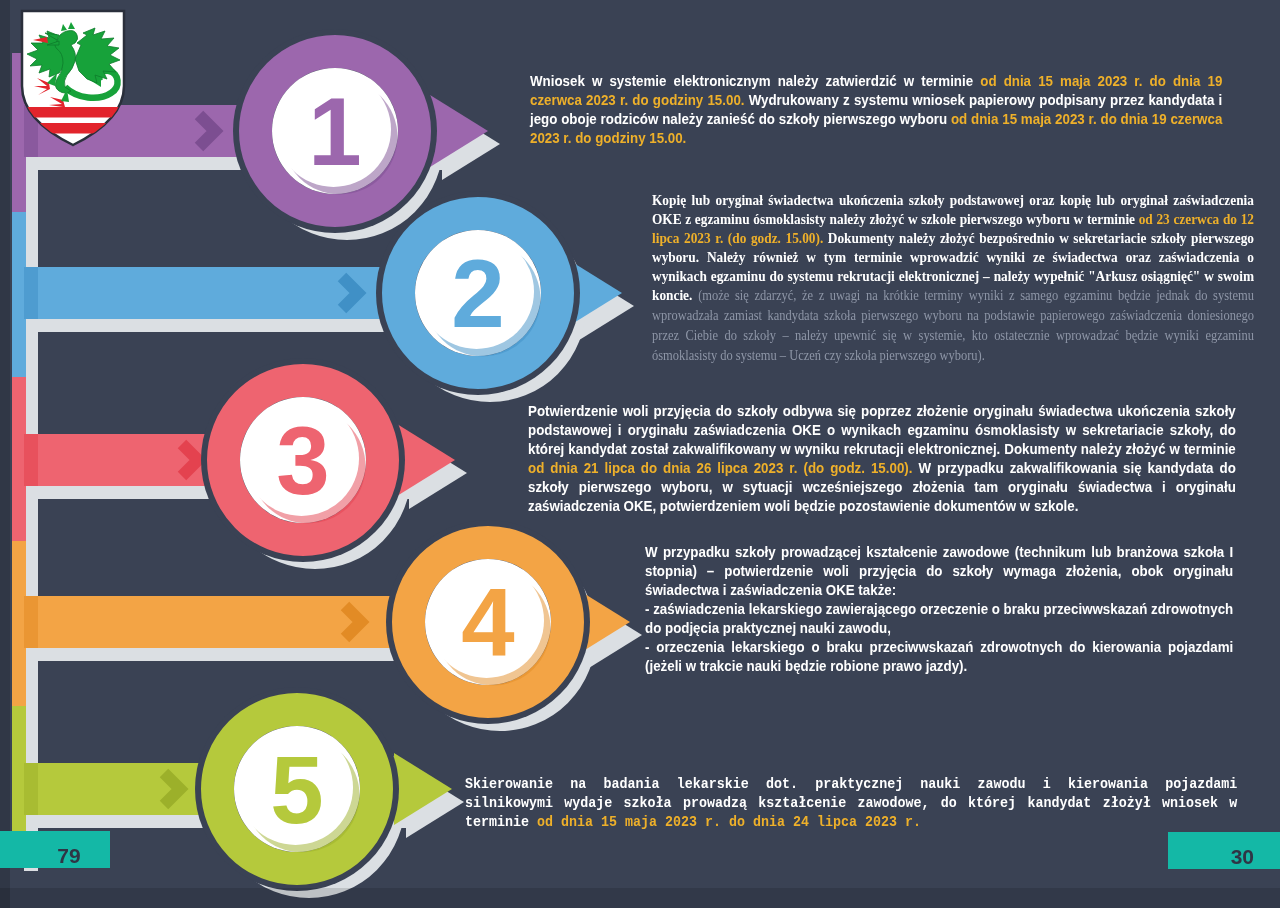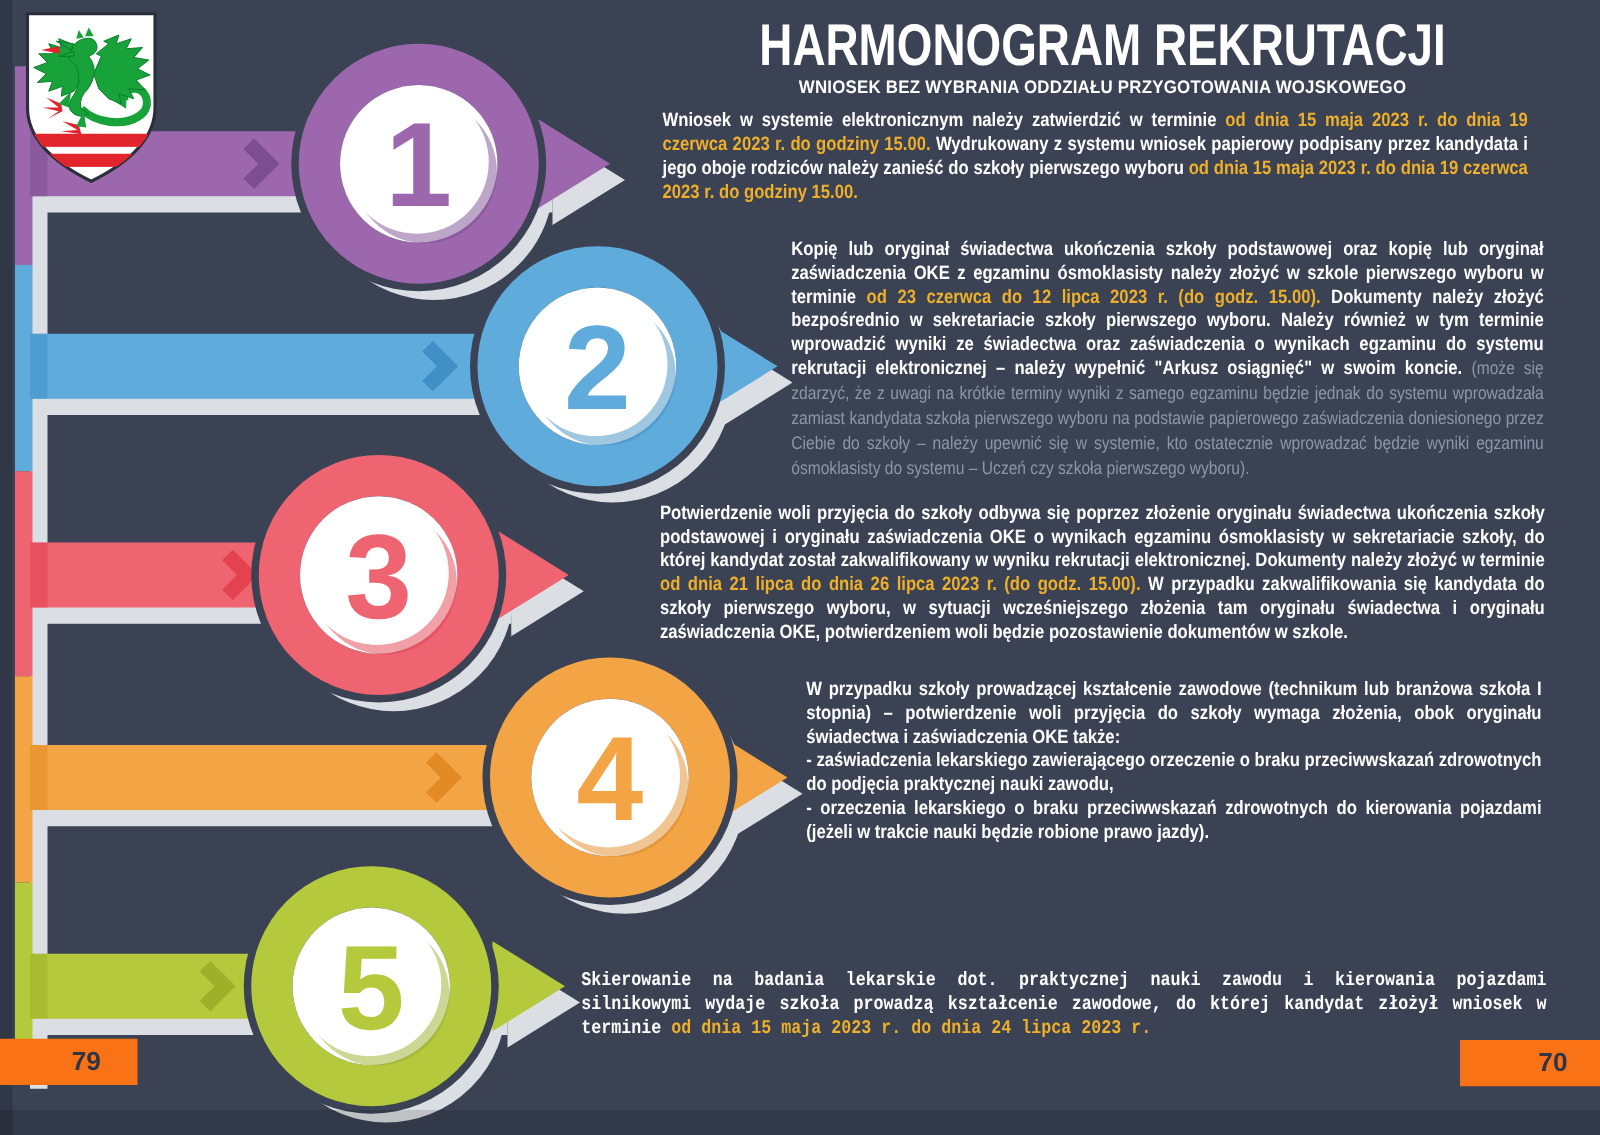--- a/index.html
+++ b/index.html
@@ -13,22 +13,22 @@
   .title{display:inline-block;font-size:47px;font-weight:bold;line-height:1.0;white-space:nowrap;
          transform:scaleX(.78);transform-origin:center top;}
   .subtitle{display:block;font-size:14.5px;font-weight:bold;letter-spacing:.2px;white-space:nowrap;
          transform:scaleX(.93);transform-origin:center top;margin-top:3px;}
   .tb{position:absolute;color:#ffffff;}
   .tbi{transform:scaleX(.86);transform-origin:left top;text-align:justify;
        font-weight:bold;font-size:15.5px;line-height:19px;}
   .seg-w{color:#ffffff;}
   .seg-y{color:#eeb02a;}
   .seg-g{color:#8e96a7;font-weight:500;font-size:14.5px;}
-  .badge{position:absolute;background:#f97316;color:#2f3545;font-weight:bold;font-size:21px;
-         display:flex;align-items:center;height:37px;box-sizing:border-box;padding-left:28px;}
+  .badge{position:absolute;background:#14b8a6;color:#2f3545;font-weight:bold;font-size:21px;
+         display:flex;align-items:flex-end;height:37px;box-sizing:border-box;padding-left:28px;}
   .badge-left{left:0;top:831px;width:110px;justify-content:center;}
   .badge-right{left:1168px;top:832px;width:112px;justify-content:flex-end;padding-right:26px;}
 </style>
 </head>
 <body>
 
 <div id="canvas">
 
   <svg id="gfx" width="1280" height="908">
       <rect x="24" y="66" width="14" height="805" fill="#dbdfe3"></rect>
@@ -149,41 +149,37 @@
       <path d="M40,34 Q42,26 50,24 Q58,22 60,28 Q62,32 58,36 L54,38 Q60,46 58,54 Q56,62 50,68 Q46,74 48,80 L54,84 Q48,88 42,84 Q36,80 40,72 Q46,64 46,56 Q46,46 40,42 Q36,38 40,34 Z" fill="#17a23a" stroke="#0e7c2b" stroke-width="0.8"></path>
       <path d="M44,24 L46,17 L50,23 Z" fill="#17a23a"></path>
       <path d="M51,22 L54,15 L58,22 Z" fill="#17a23a"></path>
       <path d="M42,28 L28,26 L40,33 Z" fill="#17a23a" stroke="#0e7c2b" stroke-width="0.8"></path>
       <path d="M42,34 L30,38 L42,38 Z" fill="#17a23a" stroke="#0e7c2b" stroke-width="0.8"></path>
       <path d="M40,66 L30,76 L38,79 Z" fill="#17a23a"></path>
       <path d="M50,82 L44,94 L52,95 Z" fill="#17a23a"></path>
     </g>
   </svg>
 
-  <div class="titlebox">
-    <span class="title">HARMONOGRAM REKRUTACJI</span>
-    <span class="subtitle">WNIOSEK BEZ WYBRANIA ODDZIAŁU PRZYGOTOWANIA WOJSKOWEGO</span>
-  </div>
 
-  <div class="tb" id="tb0" style="left: 530px; top: 87px; width: 692px;">
+  <div class="tb" id="tb0" style="left: 530px; top: 71px; width: 692px;">
       <div class="tbi" style="width: 805px;"><span class="seg-w">Wniosek w systemie elektronicznym należy zatwierdzić w terminie </span><span class="seg-y">od dnia 15 maja 2023 r. do dnia 19 czerwca 2023 r. do godziny 15.00.</span><span class="seg-w"> Wydrukowany z systemu wniosek papierowy podpisany przez kandydata i jego oboje rodziców należy zanieść do szkoły pierwszego wyboru </span><span class="seg-y">od dnia 15 maja 2023 r. do dnia 19 czerwca 2023 r. do godziny 15.00.</span></div>
     </div>
-  <div class="tb" id="tb1" style="left: 633px; top: 190px; width: 602px;">
+  <div class="tb" id="tb1" style="left: 652px; top: 190px; width: 602px; font-family: Liberation Serif, serif;">
       <div class="tbi" style="width: 700px;"><span class="seg-w">Kopię lub oryginał świadectwa ukończenia szkoły podstawowej oraz kopię lub oryginał zaświadczenia OKE z egzaminu ósmoklasisty należy złożyć w szkole pierwszego wyboru w terminie </span><span class="seg-y">od 23 czerwca do 12 lipca 2023 r. (do godz. 15.00).</span><span class="seg-w"> Dokumenty należy złożyć bezpośrednio w sekretariacie szkoły pierwszego wyboru. Należy również w tym terminie wprowadzić wyniki ze świadectwa oraz zaświadczenia o wynikach egzaminu do systemu rekrutacji elektronicznej – należy wypełnić "Arkusz osiągnięć" w swoim koncie. </span><span class="seg-g">(może się zdarzyć, że z uwagi na krótkie terminy wyniki z samego egzaminu będzie jednak do systemu wprowadzała zamiast kandydata szkoła pierwszego wyboru na podstawie papierowego zaświadczenia doniesionego przez Ciebie do szkoły – należy upewnić się w systemie, kto ostatecznie wprowadzać będzie wyniki egzaminu ósmoklasisty do systemu – Uczeń czy szkoła pierwszego wyboru).</span></div>
     </div>
   <div class="tb" id="tb2" style="left: 528px; top: 401px; width: 708px;">
       <div class="tbi" style="width: 823px;"><span class="seg-w">Potwierdzenie woli przyjęcia do szkoły odbywa się poprzez złożenie oryginału świadectwa ukończenia szkoły podstawowej i oryginału zaświadczenia OKE o wynikach egzaminu ósmoklasisty w sekretariacie szkoły, do której kandydat został zakwalifikowany w wyniku rekrutacji elektronicznej. Dokumenty należy złożyć w terminie </span><span class="seg-y">od dnia 21 lipca do dnia 26 lipca 2023 r. (do godz. 15.00).</span><span class="seg-w"> W przypadku zakwalifikowania się kandydata do szkoły pierwszego wyboru, w sytuacji wcześniejszego złożenia tam oryginału świadectwa i oryginału zaświadczenia OKE,  potwierdzeniem woli będzie pozostawienie dokumentów w szkole.</span></div>
     </div>
   <div class="tb" id="tb3" style="left: 645px; top: 542px; width: 588px;">
       <div class="tbi" style="width: 684px;"><span class="seg-w">W przypadku szkoły prowadzącej kształcenie zawodowe (technikum lub branżowa szkoła I stopnia) – potwierdzenie woli przyjęcia do szkoły wymaga złożenia, obok oryginału świadectwa i zaświadczenia OKE także:</span><br><span class="seg-w">- zaświadczenia lekarskiego zawierającego orzeczenie o braku przeciwwskazań zdrowotnych do podjęcia praktycznej nauki zawodu,</span><br><span class="seg-w">- orzeczenia lekarskiego o braku przeciwwskazań zdrowotnych do kierowania pojazdami (jeżeli w trakcie nauki będzie robione prawo jazdy).</span></div>
     </div>
   <div class="tb" id="tb4" style="left: 465px; top: 775px; width: 772px; font-family: Liberation Mono, monospace;">
       <div class="tbi" style="width: 898px;"><span class="seg-w">Skierowanie na badania lekarskie dot. praktycznej nauki zawodu i kierowania pojazdami silnikowymi wydaje szkoła prowadzą kształcenie zawodowe, do której kandydat złożył wniosek w terminie </span><span class="seg-y">od dnia 15 maja 2023 r. do dnia 24 lipca 2023 r.</span></div>
     </div>
 
   <div class="badge badge-left">
     <span>79</span>
   </div>
   <div class="badge badge-right">
-    <span>70</span>
+    <span>30</span>
   </div>
 
 </div>
 
 </body></html>

